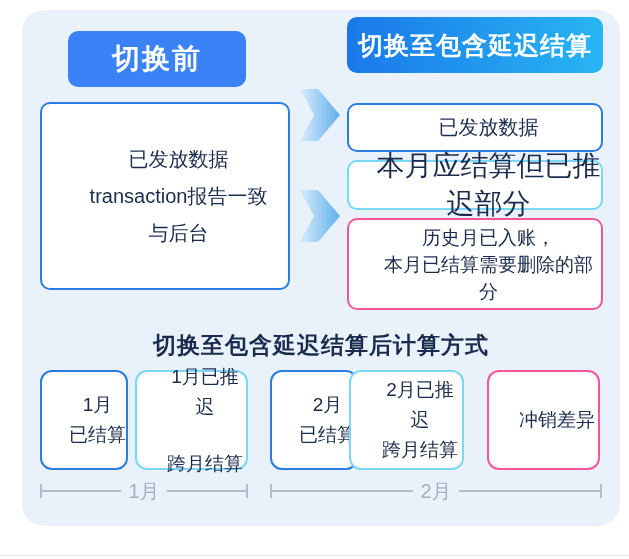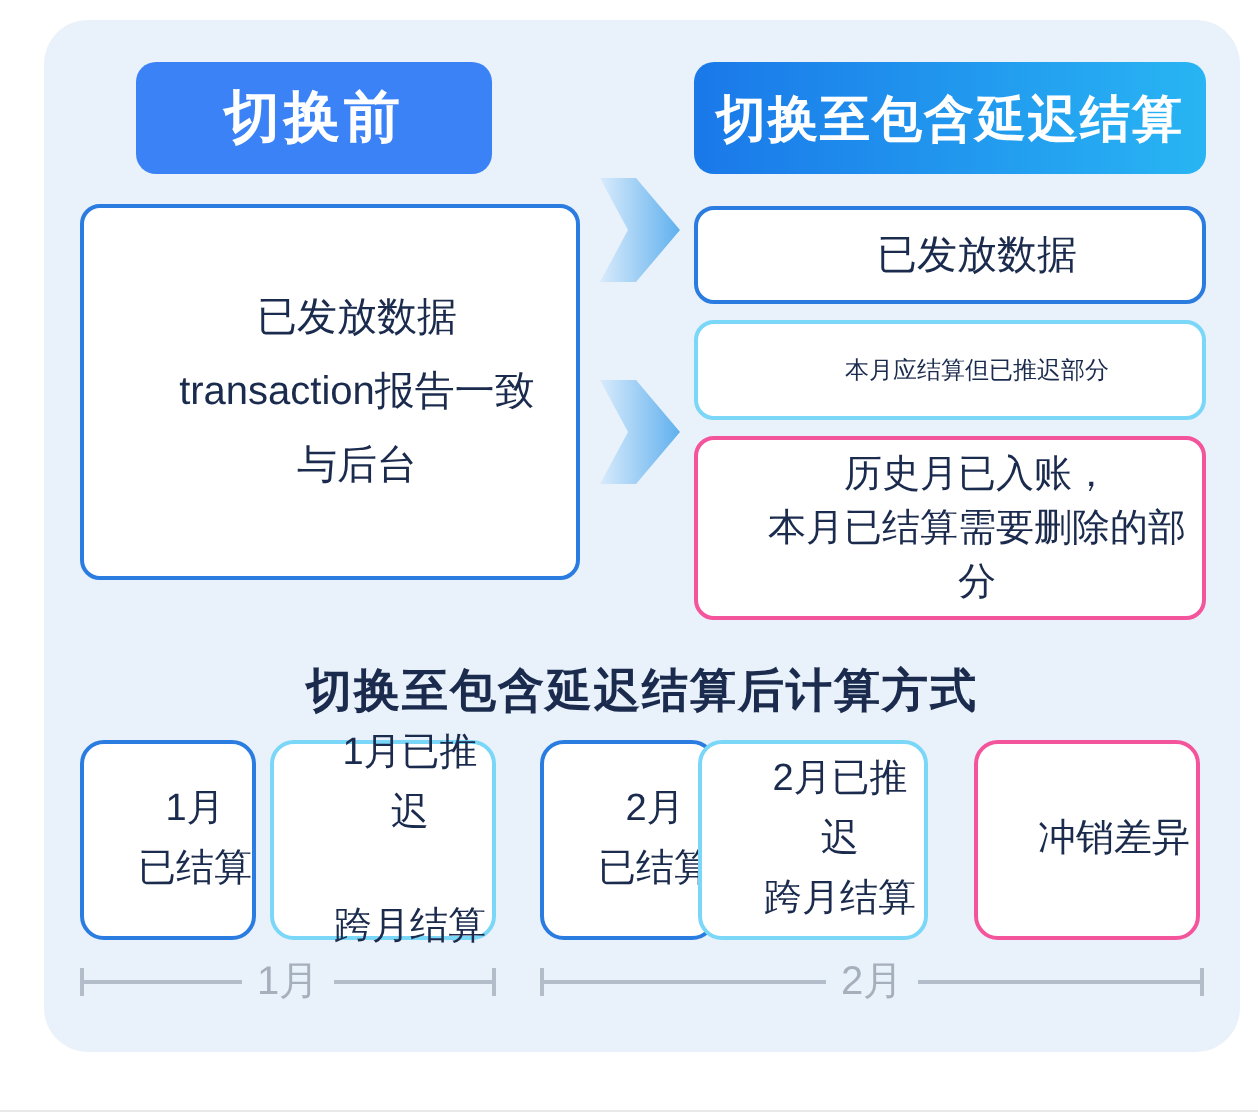--- a/index.html
+++ b/index.html
@@ -10,33 +10,33 @@
   }
   .panel{
     position:absolute;left:22px;top:10px;width:598px;height:516px;
     background:#e9f1fb;border-radius:22px;
   }
   .hdr{
     position:absolute;display:flex;align-items:center;justify-content:center;
     color:#ffffff;font-weight:700;border-radius:10px;
   }
   .hdr-before{left:18px;top:21px;width:178px;height:56px;background:#3b82f6;font-size:28px;letter-spacing:2px;margin-left:28px;}
-  .hdr-after{left:325px;top:21px;width:256px;height:56px;
+  .hdr-after{left:325px;top:7px;width:256px;height:56px;
     background:linear-gradient(90deg,#1a78e9 0%,#28b5f3 100%);font-size:25px;letter-spacing:1px;}
   .box{
     position:absolute;background:#ffffff;border:2px solid #2b7ce0;border-radius:10px;
     display:flex;flex-direction:column;align-items:center;justify-content:center;
     text-align:center;color:#1b2b4d;box-sizing:border-box;padding-left:27px;
   }
   .b-blue{border-color:#2b7ce0;}
   .b-cyan{border-color:#7ad7f8;}
   .b-pink{border-color:#f4549c;}
   .before-box{left:18px;top:92px;width:250px;height:188px;font-size:20px;font-weight:500;line-height:37px;}
   .after-box0{left:325px;top:93px;width:256px;height:49px;font-size:20px;font-weight:500;}
-  .after-box1{left:325px;top:150px;width:256px;height:50px;font-size:12px;font-weight:500;}
+  .after-box1{left:325px;top:150px;width:256px;height:50px;font-size:28px;font-weight:500;}
   .after-box2{left:325px;top:208px;width:256px;height:92px;font-size:19px;font-weight:500;line-height:27px;}
   .flow-arrow{position:absolute;width:44px;height:56px;}
   .arrow-1{left:276px;top:77px;}
   .arrow-2{left:276px;top:178px;}
   .calc-title{
     position:absolute;left:0;top:320px;width:100%;text-align:center;
     font-size:23px;font-weight:700;color:#1b2b4d;letter-spacing:1px;
   }
   .calc-box{border-radius:12px;font-size:19px;font-weight:500;line-height:30px;top:360px;height:100px;}
   .cb0{left:18px;width:88px;}

